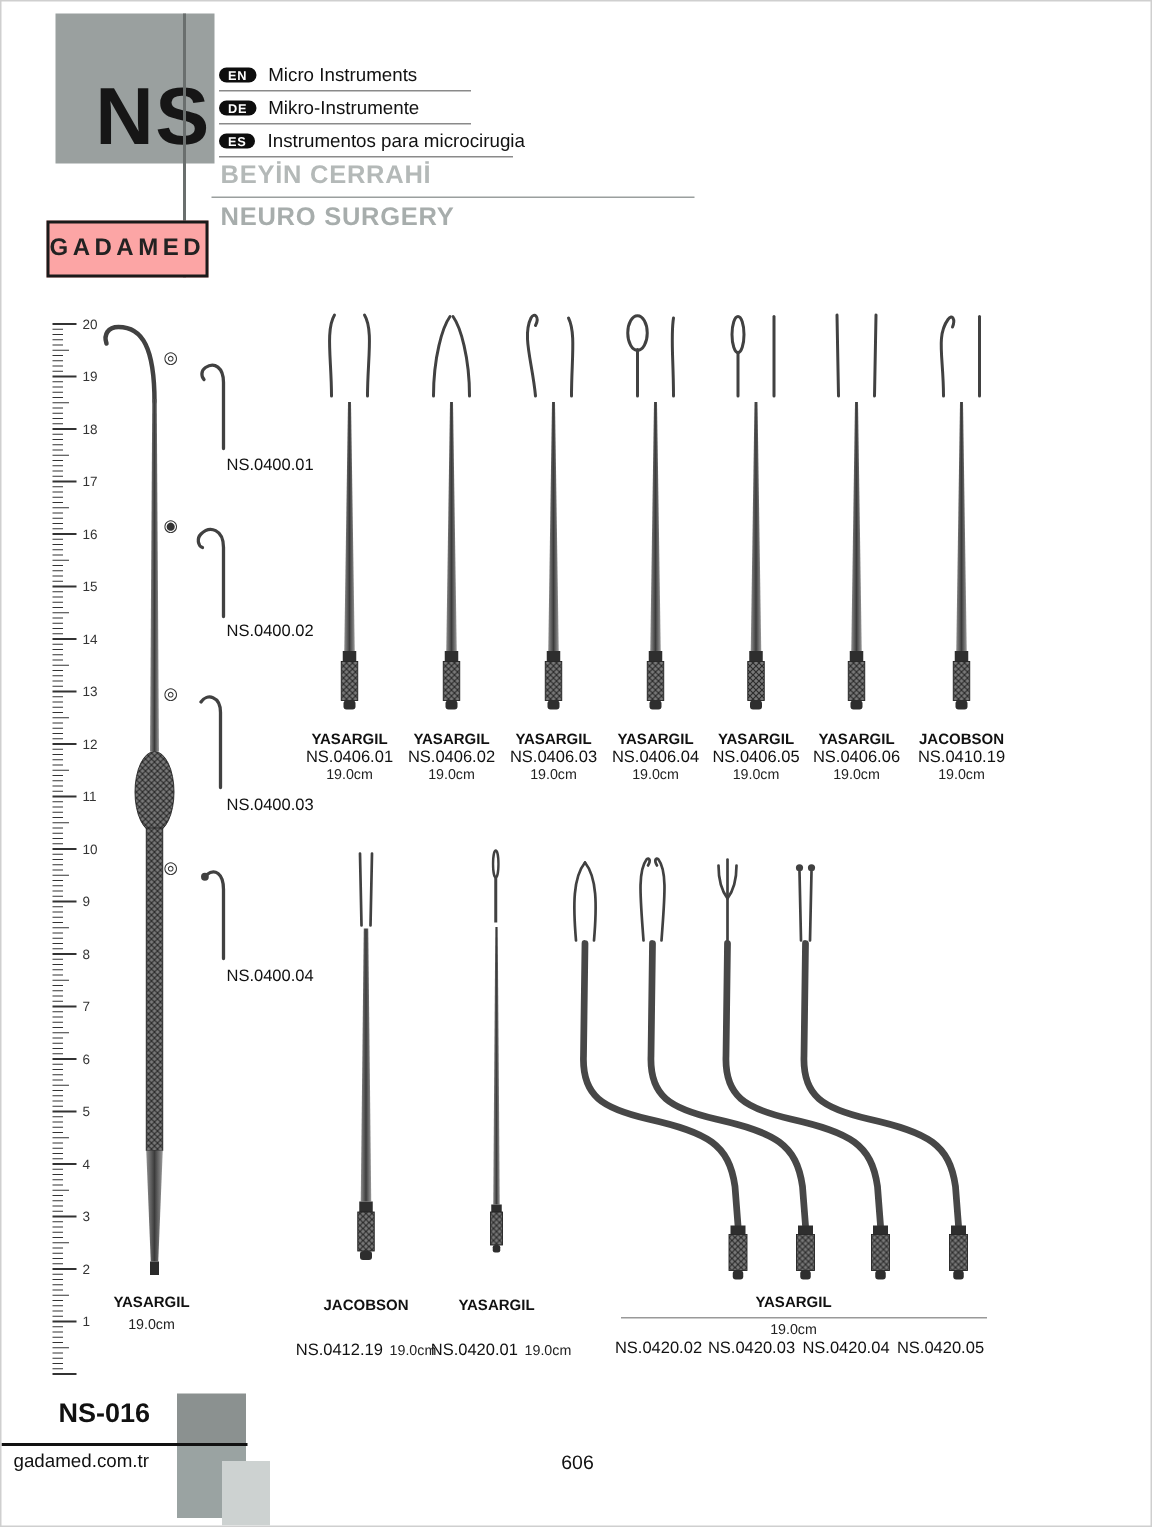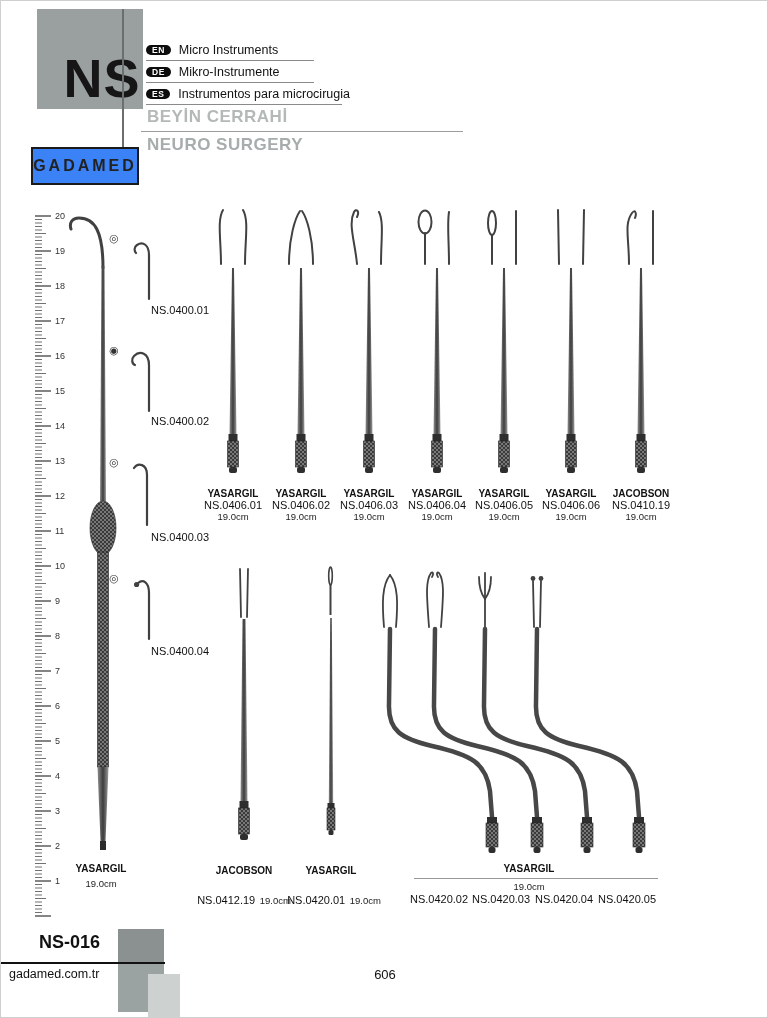--- a/index.html
+++ b/index.html
@@ -13,22 +13,22 @@
   .ns-box span{font-size:54px;font-weight:700;color:#161616;letter-spacing:1px;}
   .vline{left:121px;top:8px;width:2px;height:176px;background:#6a6f6e;}
   .lang-row{left:145px;display:flex;align-items:center;gap:8px;height:16px;}
   .lang-tag{background:#0d0d0d;color:#fff;font-size:8.5px;font-weight:700;padding:0 6px;
             border-radius:8px;letter-spacing:.5px;}
   .lang-text{font-size:12.5px;}
   .lang-underline{height:1px;background:#8a8a8a;}
   .cat-tr{left:146px;top:106px;font-size:17px;font-weight:700;color:#b4b9b8;letter-spacing:.5px;}
   .cat-line{left:140px;top:130px;width:322px;height:1px;background:#9a9f9e;}
   .cat-en{left:146px;top:134px;font-size:17px;font-weight:700;color:#a7adac;letter-spacing:.5px;}
-  .logo-box{left:30px;top:146px;width:104px;height:34px;border:2.5px solid #1a1a1a;background:#3b82f6;
-            display:flex;align-items:center;justify-content:center;}
+  .logo-box{left:30px;top:146px;width:104px;height:34px;border:2.5px solid #1a1a1a;background:#fca5a5;
+            display:flex;align-items:center;}
   .logo-box span{font-size:16px;font-weight:700;letter-spacing:3px;color:#222;}
   
   .iname{font-weight:700;font-size:10px;}
   .icode{font-size:11px;}
   .isize{font-size:9.5px;color:#222;}
   .tiplabel{font-size:11px;margin-left:24px;}
   .tipmark{font-size:11px;color:#333;}
   .col{width:68px;text-align:center;}
   .col svg{display:block;margin:0 auto 2px auto;}
   

